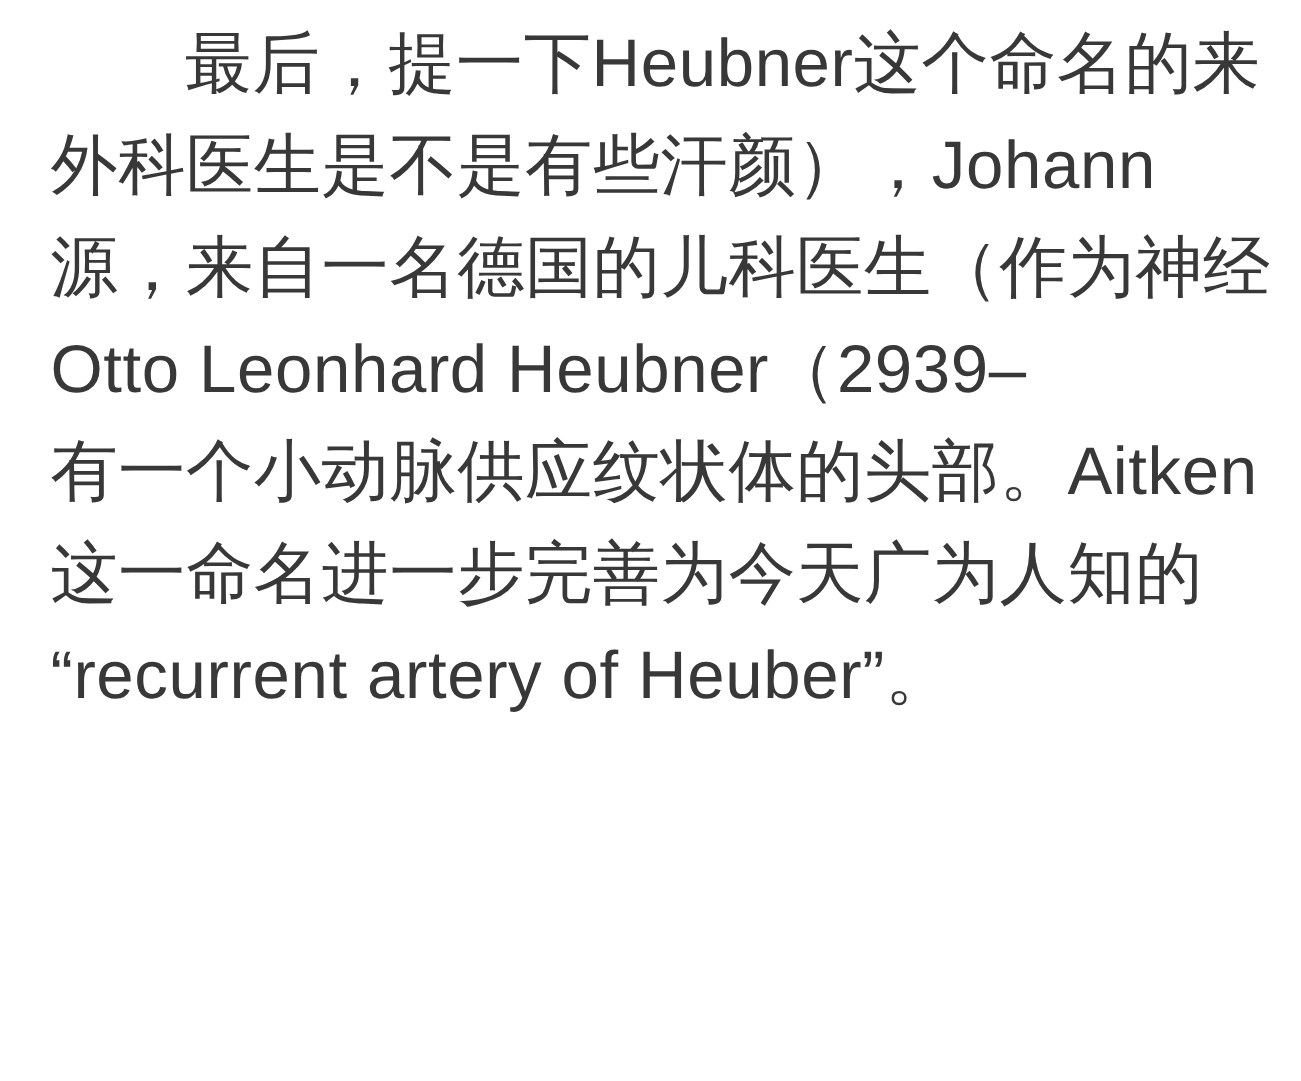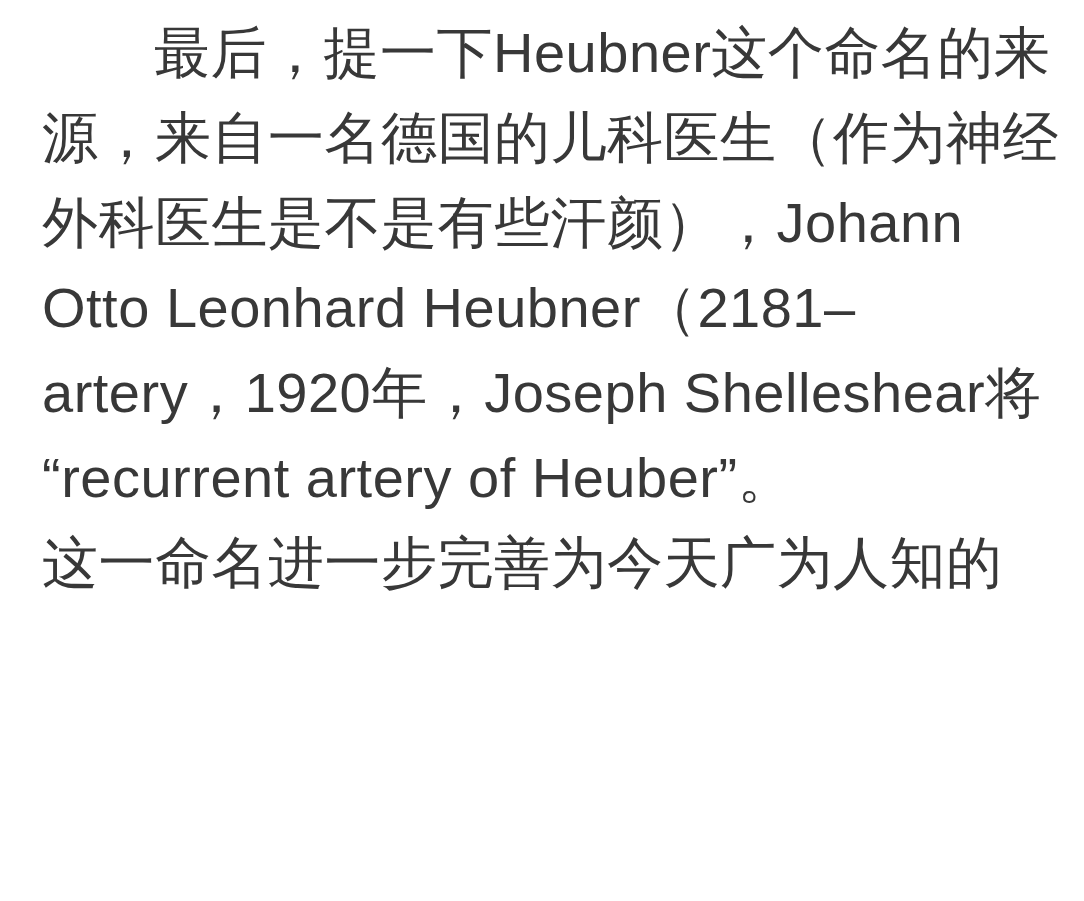--- a/index.html
+++ b/index.html
@@ -30,20 +30,20 @@
   .text-line.indented {
     padding-left: 112px; 
   }
 </style>
 </head>
 <body>
 
 <div class="page">
   <div class="paragraph">
     <div class="text-line indented">最后，提一下Heubner这个命名的来</div>
+    <div class="text-line">外科医生是不是有些汗颜），Johann</div>
     <div class="text-line">源，来自一名德国的儿科医生（作为神经</div>
-    <div class="text-line">外科医生是不是有些汗颜），Johann</div>
-    <div class="text-line">Otto Leonhard Heubner（2181–</div>
-    <div class="text-line">artery，1920年，Joseph Shelleshear将</div>
+    <div class="text-line">Otto Leonhard Heubner（2939–</div>
+    <div class="text-line">有一个小动脉供应纹状体的头部。Aitken</div>
+    <div class="text-line">这一命名进一步完善为今天广为人知的</div>
     <div class="text-line">“recurrent artery of Heuber”。</div>
-    <div class="text-line">这一命名进一步完善为今天广为人知的</div>
   </div>
 </div>
 
 </body></html>

